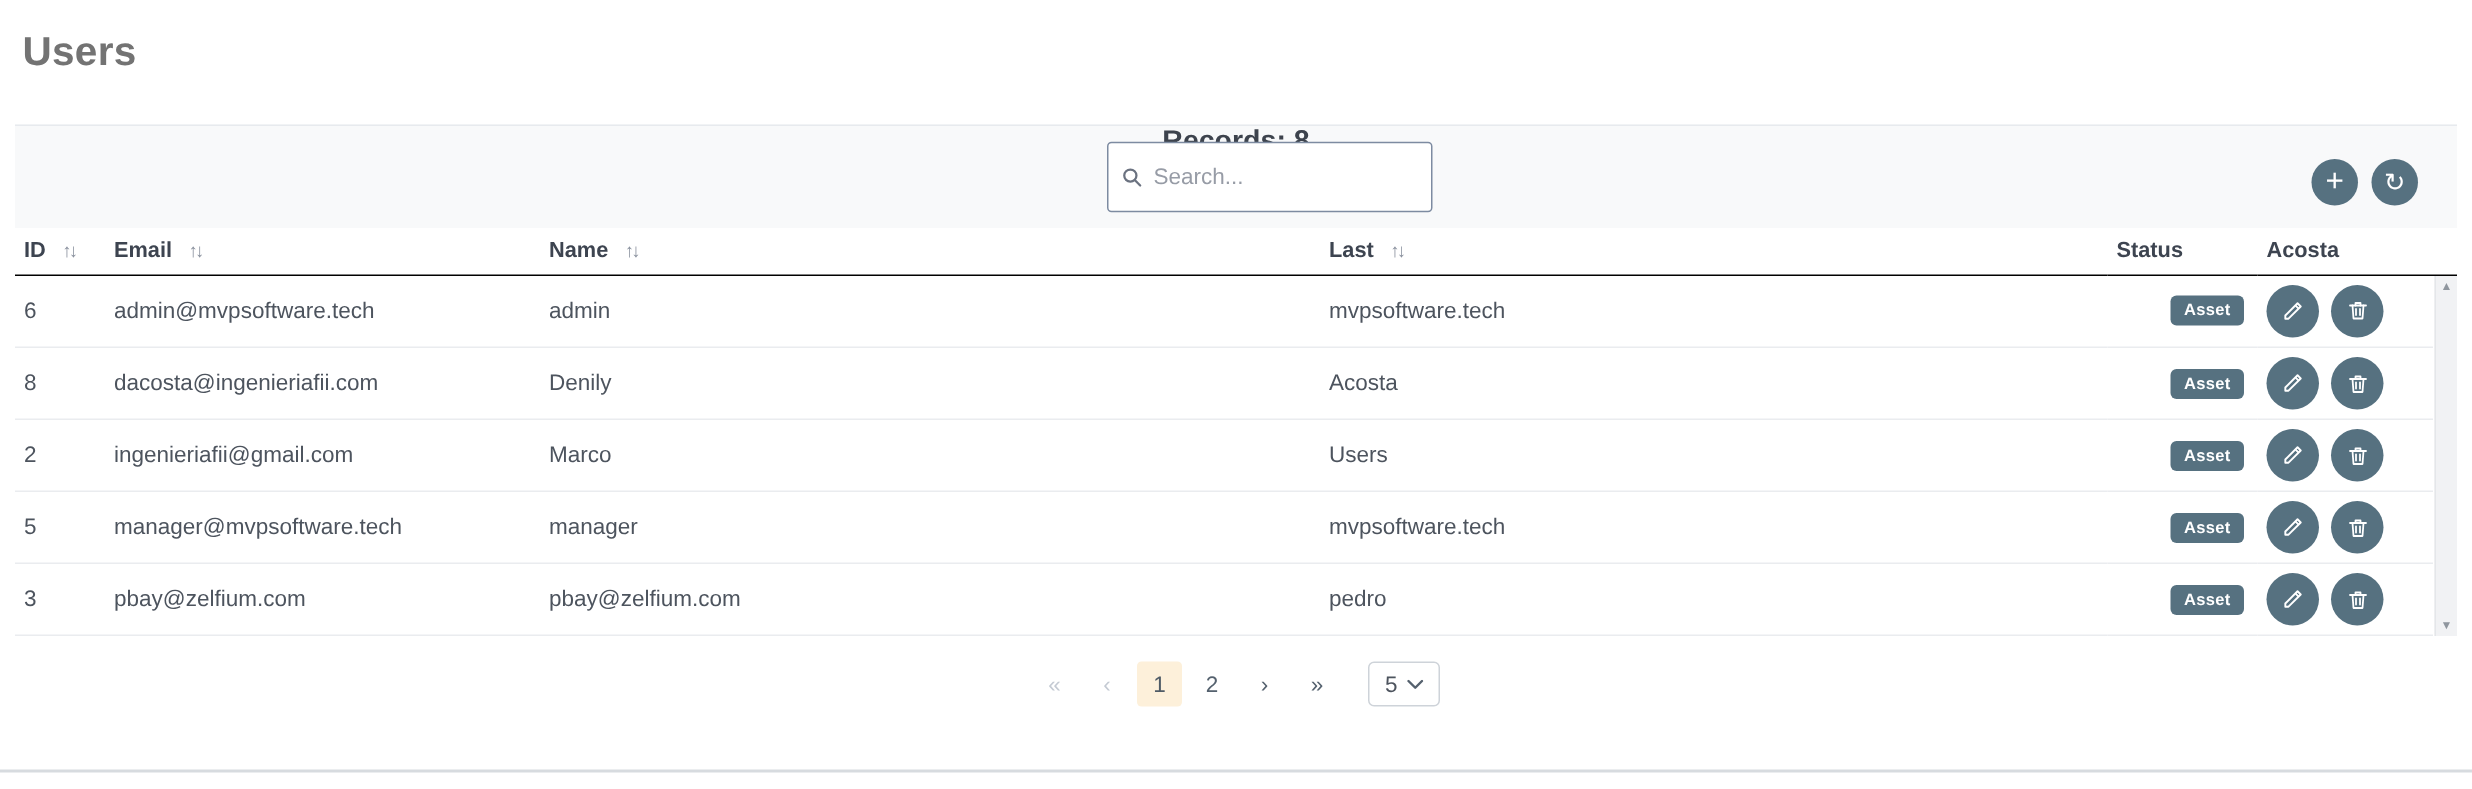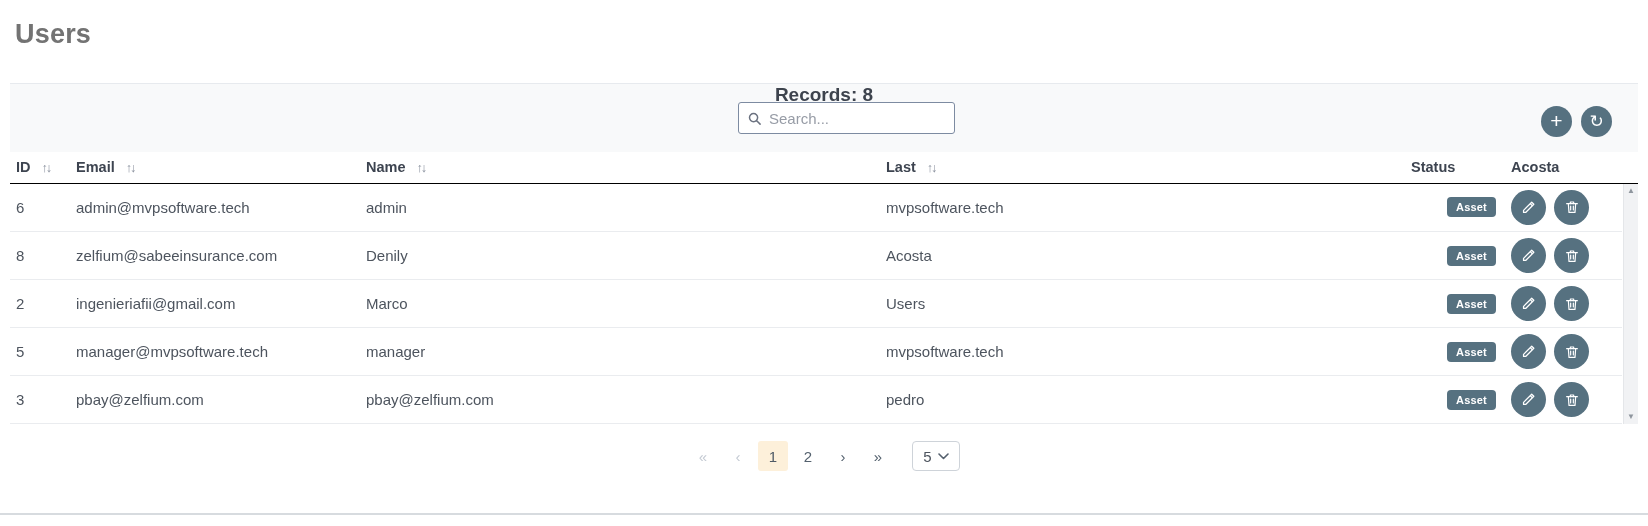--- a/index.html
+++ b/index.html
@@ -11,21 +11,21 @@
   .page-title { font-size:27px; font-weight:bold; color:#737373; letter-spacing:.2px; }
 
   
   .card { margin:0 10px; background:#ffffff; }
 
   
   .toolbar { height:69px; background:#f8f9fa; border-top:1px solid #e7eaee;
              display:flex; align-items:center; padding:0 26px; position:relative;flex-direction:column; }
   .records { font-size:19px; font-weight:bold; color:#3d434d; }
   .search-wrap { position:absolute; left:728px; top:50%; transform:translateY(-50%);
-                 width:217px; height:32px; background:#fff; border:1px solid #7d8ba1;
+                 width:217px; height:47px; background:#fff; border:1px solid #7d8ba1;
                  border-radius:3px; display:flex; align-items:center; padding:0 8px; }
   .search-wrap svg { flex:0 0 auto; margin-right:7px; }
   .search-input { border:none; outline:none; flex:1; font-size:15px; color:#495057;
                   font-family:"Liberation Sans", sans-serif; background:transparent; }
   .search-input::placeholder { color:#979ca6; }
   .toolbar-actions { margin-left:auto; display:flex; gap:9px; }
   .round-btn { width:31px; height:31px; border-radius:50%; background:#567180; border:none;
                color:#fff; display:flex; align-items:center; justify-content:center;
                cursor:pointer; font-family:"Liberation Sans", sans-serif; }
   .round-btn.plus { font-size:21px; font-weight:400; line-height:1; padding-bottom:2px; }
@@ -175,21 +175,21 @@
           <path d="M6.5 7l1 13h9l1-13"></path>
           <line x1="10" y1="10.5" x2="10" y2="16.5"></line>
           <line x1="14" y1="10.5" x2="14" y2="16.5"></line>
         </svg>
       </button>
     </td>
   </tr>
 
   <tr>
     <td>8</td>
-    <td>zelfium@sabeeinsurance.com</td>
+    <td>dacosta@ingenieriafii.com</td>
     <td>Denily</td>
     <td>Acosta</td>
     <td>
       <span class="status-badge">Asset</span>
     </td>
     <td>
       <button class="action-btn">
         <svg width="17" height="17" viewBox="0 0 24 24" fill="none" stroke="#ffffff" stroke-width="1.8" stroke-linejoin="round">
           <path d="M16.5 4.5l3 3L8 19H5v-3L16.5 4.5z"></path>
           <line x1="14.5" y1="6.5" x2="17.5" y2="9.5"></line>

